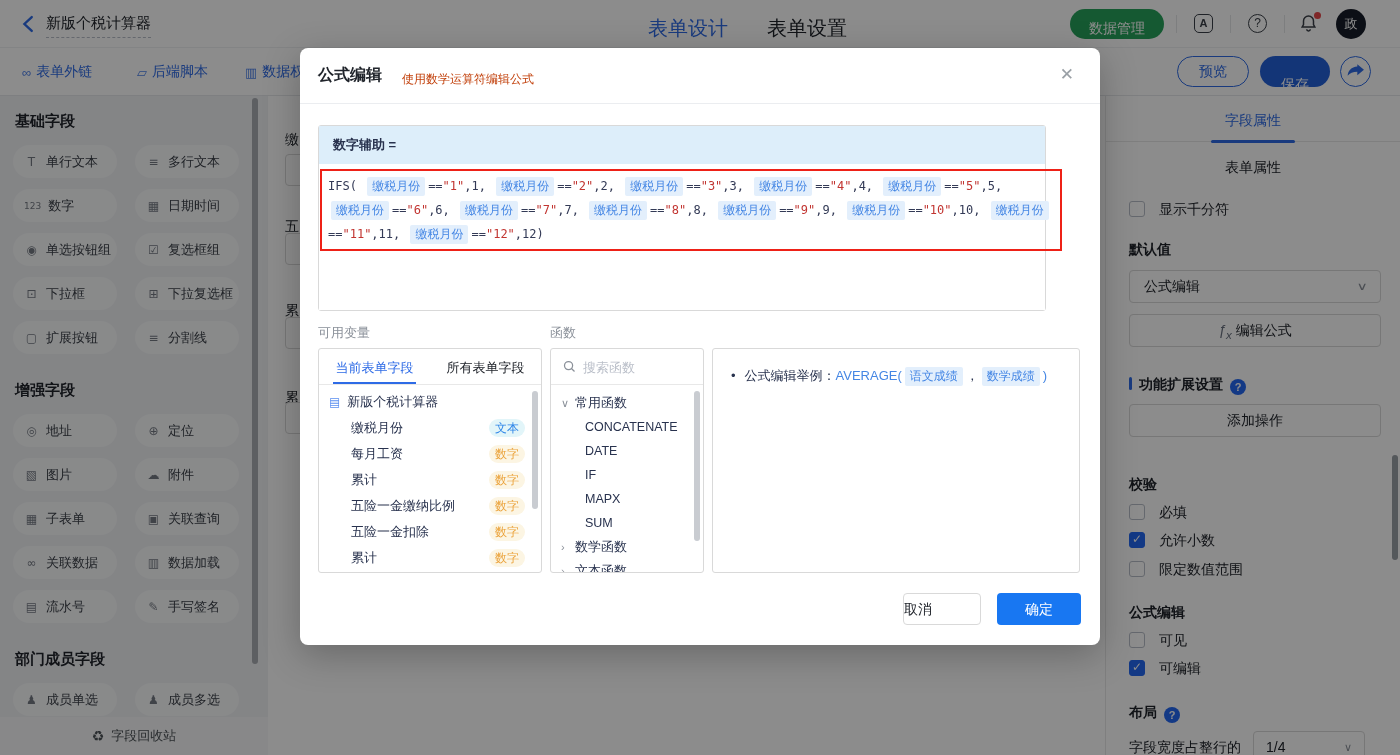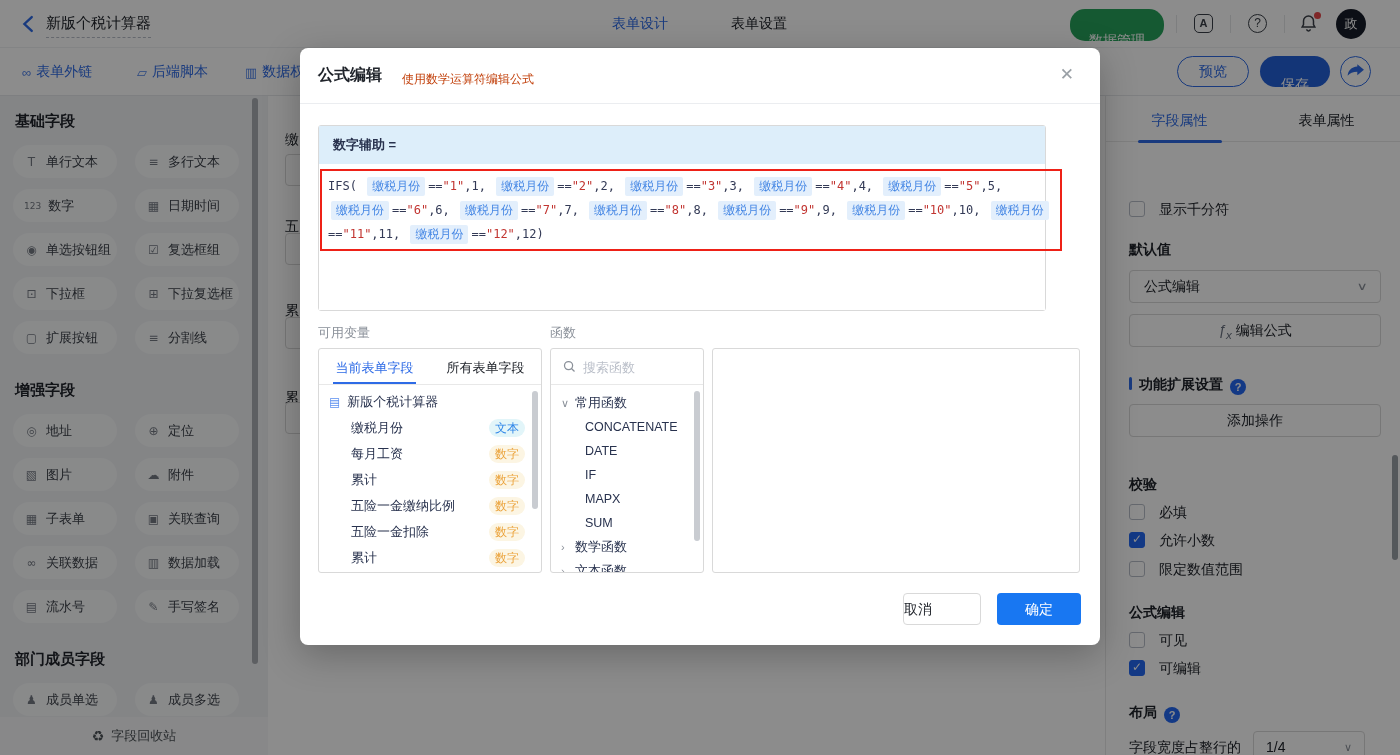--- a/index.html
+++ b/index.html
@@ -5,23 +5,23 @@
   * { margin:0; padding:0; box-sizing:border-box; }
   html,body { width:1400px; height:755px; overflow:hidden; background:#fff;
     font-family:"Liberation Sans","DejaVu Sans",sans-serif; color:#1f2329; }
 
   
   .topbar { position:absolute; left:0; top:0; width:1400px; height:48px; background:#fff;
     border-bottom:1px solid #eef0f2; z-index:1; }
   .back { position:absolute; left:18px; top:13px; width:22px; height:22px; cursor:pointer; }
   .app-title { position:absolute; left:46px; top:14px; font-size:15px; color:#20242b;
     border-bottom:1px dashed #b9bec8; padding-bottom:4px; }
-  .top-tab { position:absolute; top:15px; font-size:14px; color:#20242b; }
+  .top-tab { position:absolute; top:15px; font-size:20px; color:#20242b;margin-left:36px; }
   .top-tab.active { color:#2e6be6; }
-  .pill-green { position:absolute; left:1070px; top:9px; height:30px; padding:16px 19px; border-radius:15px;
+  .pill-green { position:absolute; left:1070px; top:9px; height:30px; padding:4px 19px; border-radius:15px;
     background:#27a35b; color:#fff; font-size:14px; line-height:30px; }
   .tb-div { position:absolute; top:15px; width:1px; height:18px; background:#e3e5e8; }
   .tb-icon { position:absolute; top:13px; width:22px; height:22px; color:#3a3f47; }
   .translate-box { width:19px; height:19px; border:1.6px solid #3a3f47; border-radius:5px;
     font-size:11px; font-weight:bold; text-align:center; line-height:17px; margin-top:1px; }
   .help-circle { width:19px; height:19px; border:1.6px solid #3a3f47; border-radius:50%;
     font-size:12px; text-align:center; line-height:17px; margin-top:1px; }
   .bell-dot { position:absolute; right:-1px; top:-1px; width:7px; height:7px; border-radius:50%; background:#e84749; }
   .avatar { position:absolute; left:1336px; top:9px; width:30px; height:30px; border-radius:50%;
     background:#171d29; color:#fff; font-size:13px; text-align:center; line-height:30px; }
@@ -54,21 +54,21 @@
   .recycle .ri { font-size:14px; color:#4e5358; }
 
   
   .canvas { position:absolute; left:268px; top:96px; width:837px; height:659px; background:#fff; z-index:1; }
   .cv-label { position:absolute; left:17px; font-size:14px; color:#20242b; }
   .cv-input { position:absolute; left:17px; width:300px; height:32px; border:1px solid #d9d9d9; border-radius:4px; background:#fff; }
 
   
   .rpanel { position:absolute; left:1105px; top:96px; width:295px; height:659px; background:#fff;
     border-left:1px solid #e8e8e8; z-index:1; }
-  .rtabs { position:absolute; left:0; top:0; width:100%; height:46px; border-bottom:1px solid #e8e8e8; display:flex; }
+  .rtabs { position:absolute; left:0; top:0; width:100%; height:46px; border-bottom:1px solid #e8e8e8; display:flex;flex-direction:column; }
   .rtab { flex:1; text-align:center; font-size:14px; color:#20242b; padding-top:16px; cursor:pointer; }
   .rtab.active { color:#2e6be6; }
   .rtab.active .ul { display:block; margin:10px auto 0; width:84px; height:3px; background:#2e6be6; border-radius:2px; }
   .rcontent { position:absolute; left:23px; top:46px; width:252px; height:613px; }
   .cb { display:inline-block; width:16px; height:16px; border:1px solid #b9bec8; border-radius:3px;
     background:#fff; vertical-align:-3px; margin-right:10px; position:relative; cursor:pointer; }
   .cb.on { background:#2468f2; border-color:#2468f2; }
   .cb.on::after { content:"✓"; position:absolute; left:2px; top:-1px; color:#fff; font-size:12px; font-weight:bold; }
   .check-row { position:absolute; left:0; font-size:14px; color:#20242b; white-space:nowrap; }
   .rp-label { position:absolute; left:0; font-size:14px; font-weight:bold; color:#20242b; }
@@ -467,17 +467,20 @@
         <div class="f-item">IF</div>
         <div class="f-item">MAPX</div>
         <div class="f-item">SUM</div>
         <div class="f-group"><span class="ch">›</span><span>数学函数</span></div>
         <div class="f-group"><span class="ch">›</span><span>文本函数</span></div>
       </div>
     <div class="f-scroll"></div>
   </div>
 
   <div class="hbox">
+    <div class="h-row">
+      <span class="dot">•</span><span>公式编辑举例：</span><span class="h-fn">AVERAGE(</span><span class="tk-f">语文成绩</span><span>，</span><span class="tk-f">数学成绩</span><span class="h-fn">)</span>
+    </div>
   </div>
 
   <div class="m-cancel">取消</div>
   <div class="m-confirm">确定</div>
 </div>
 
 </body></html>

